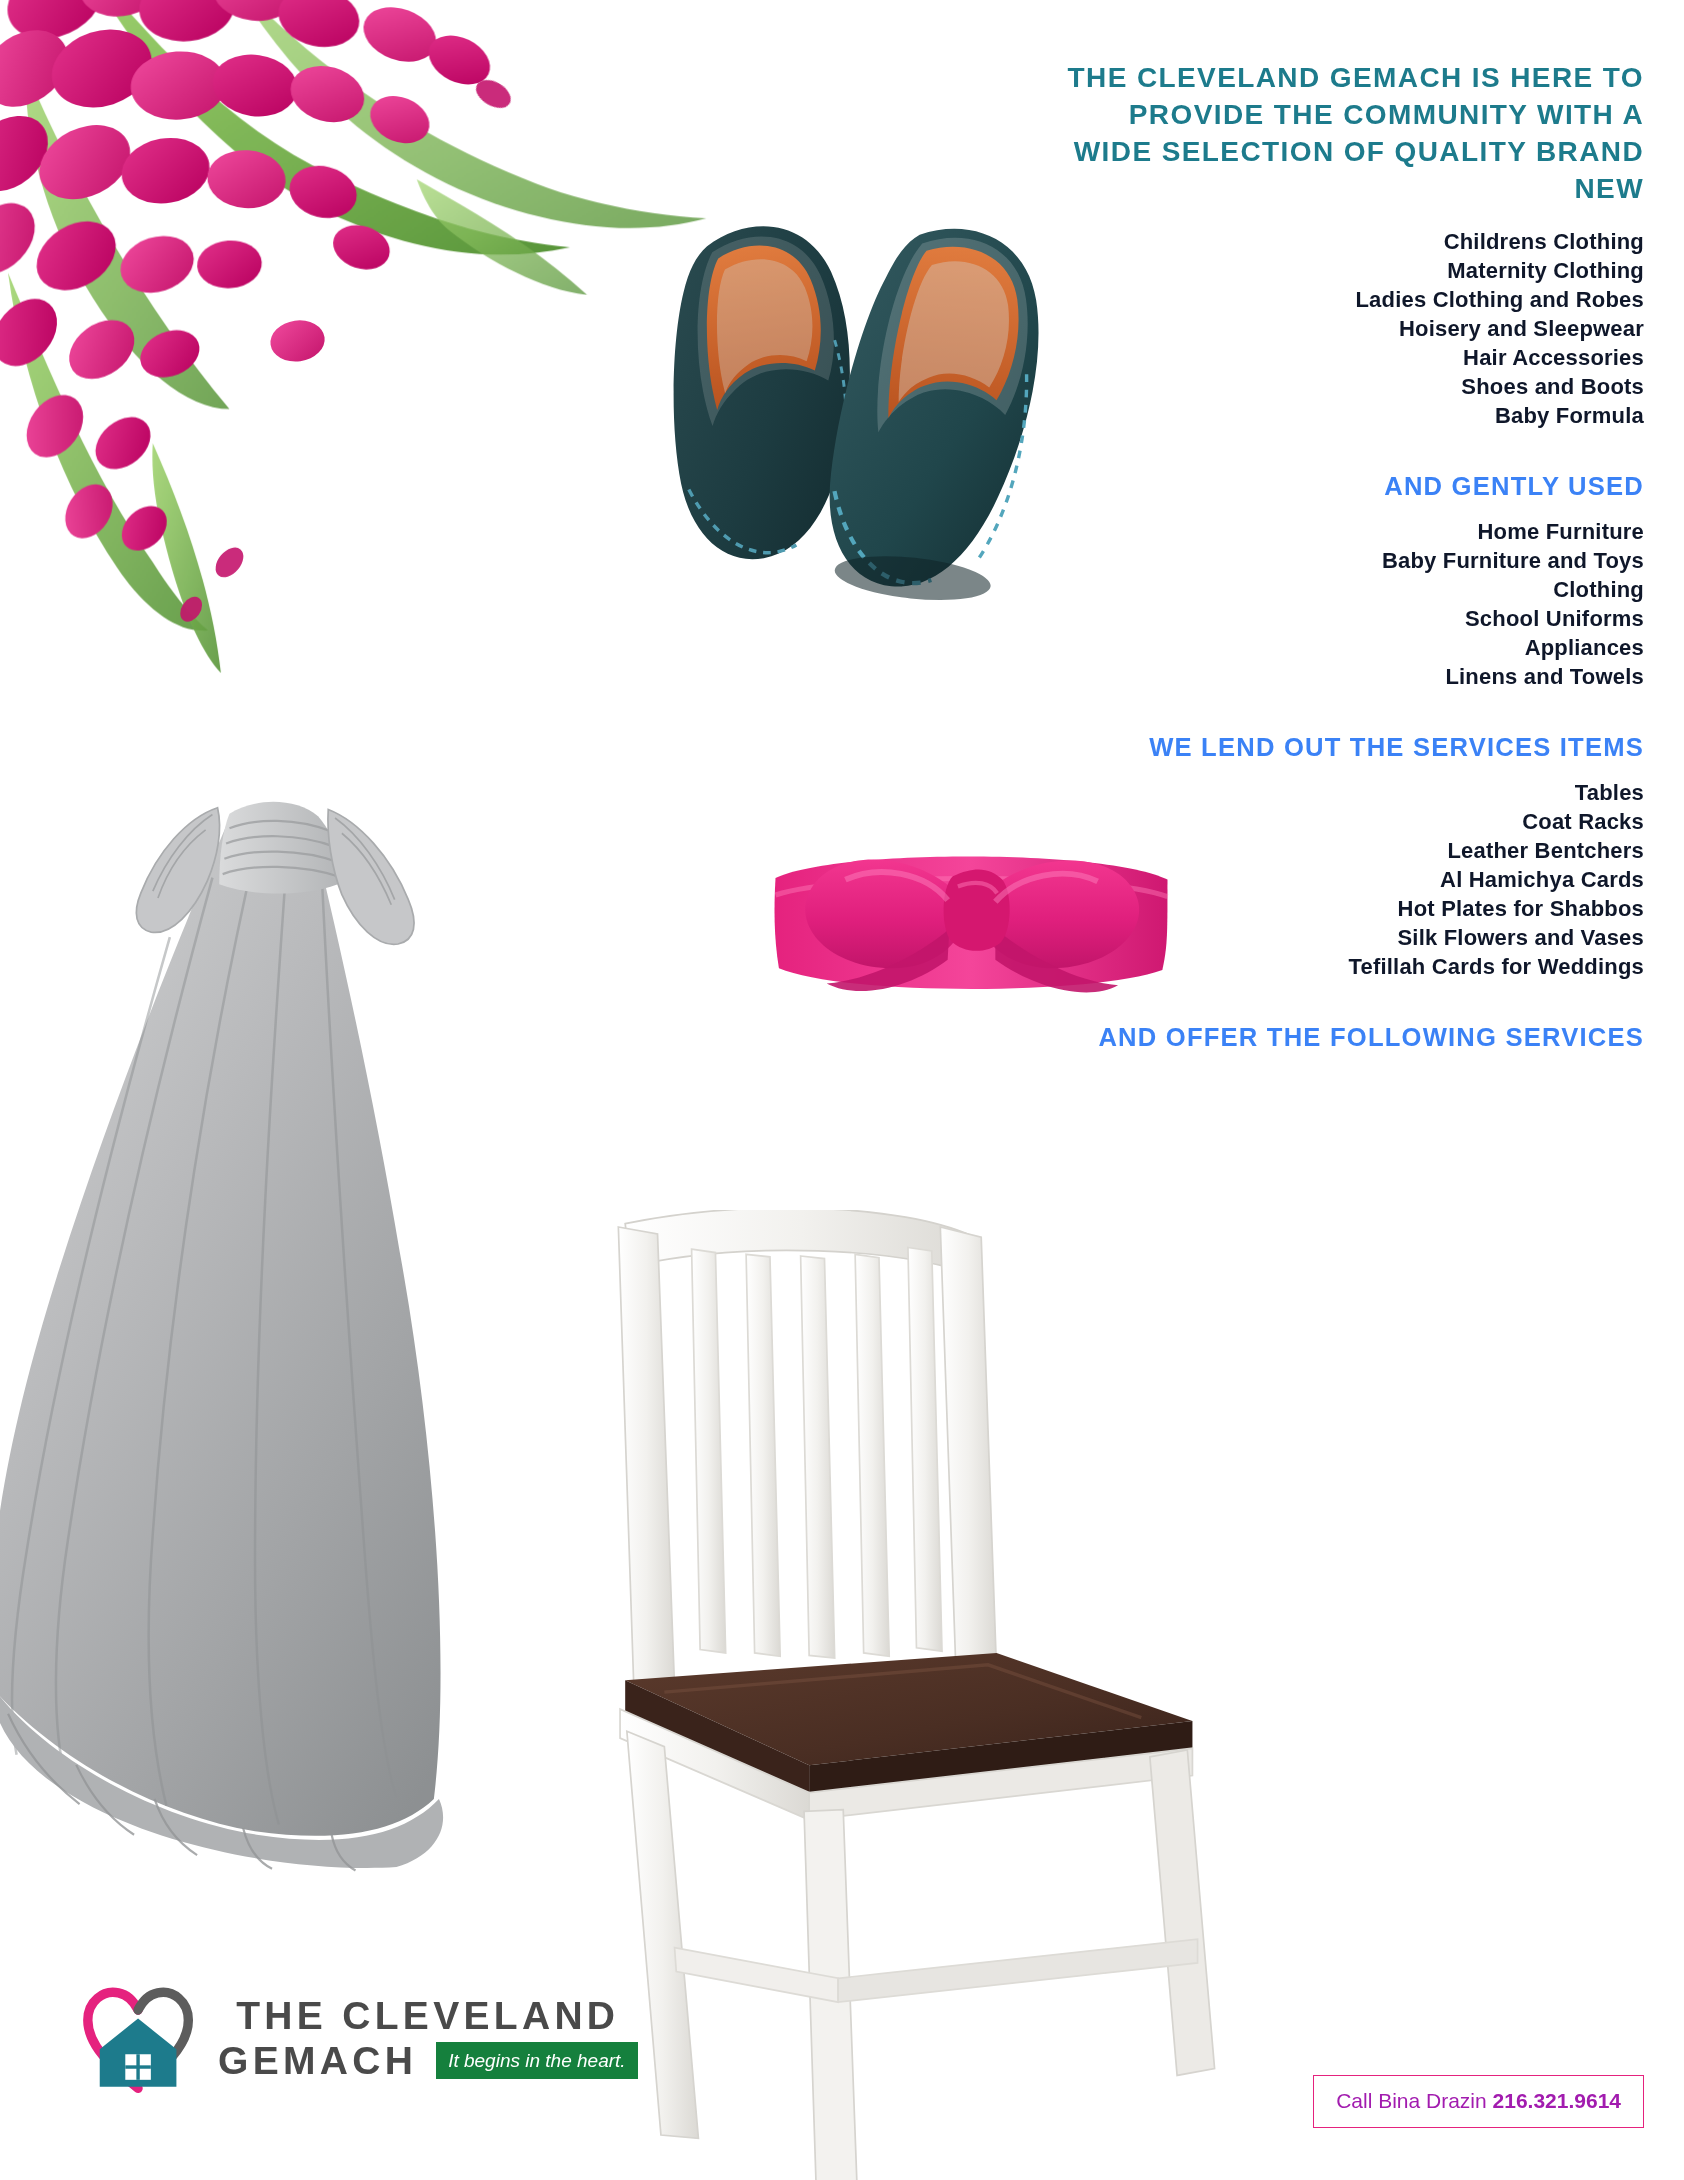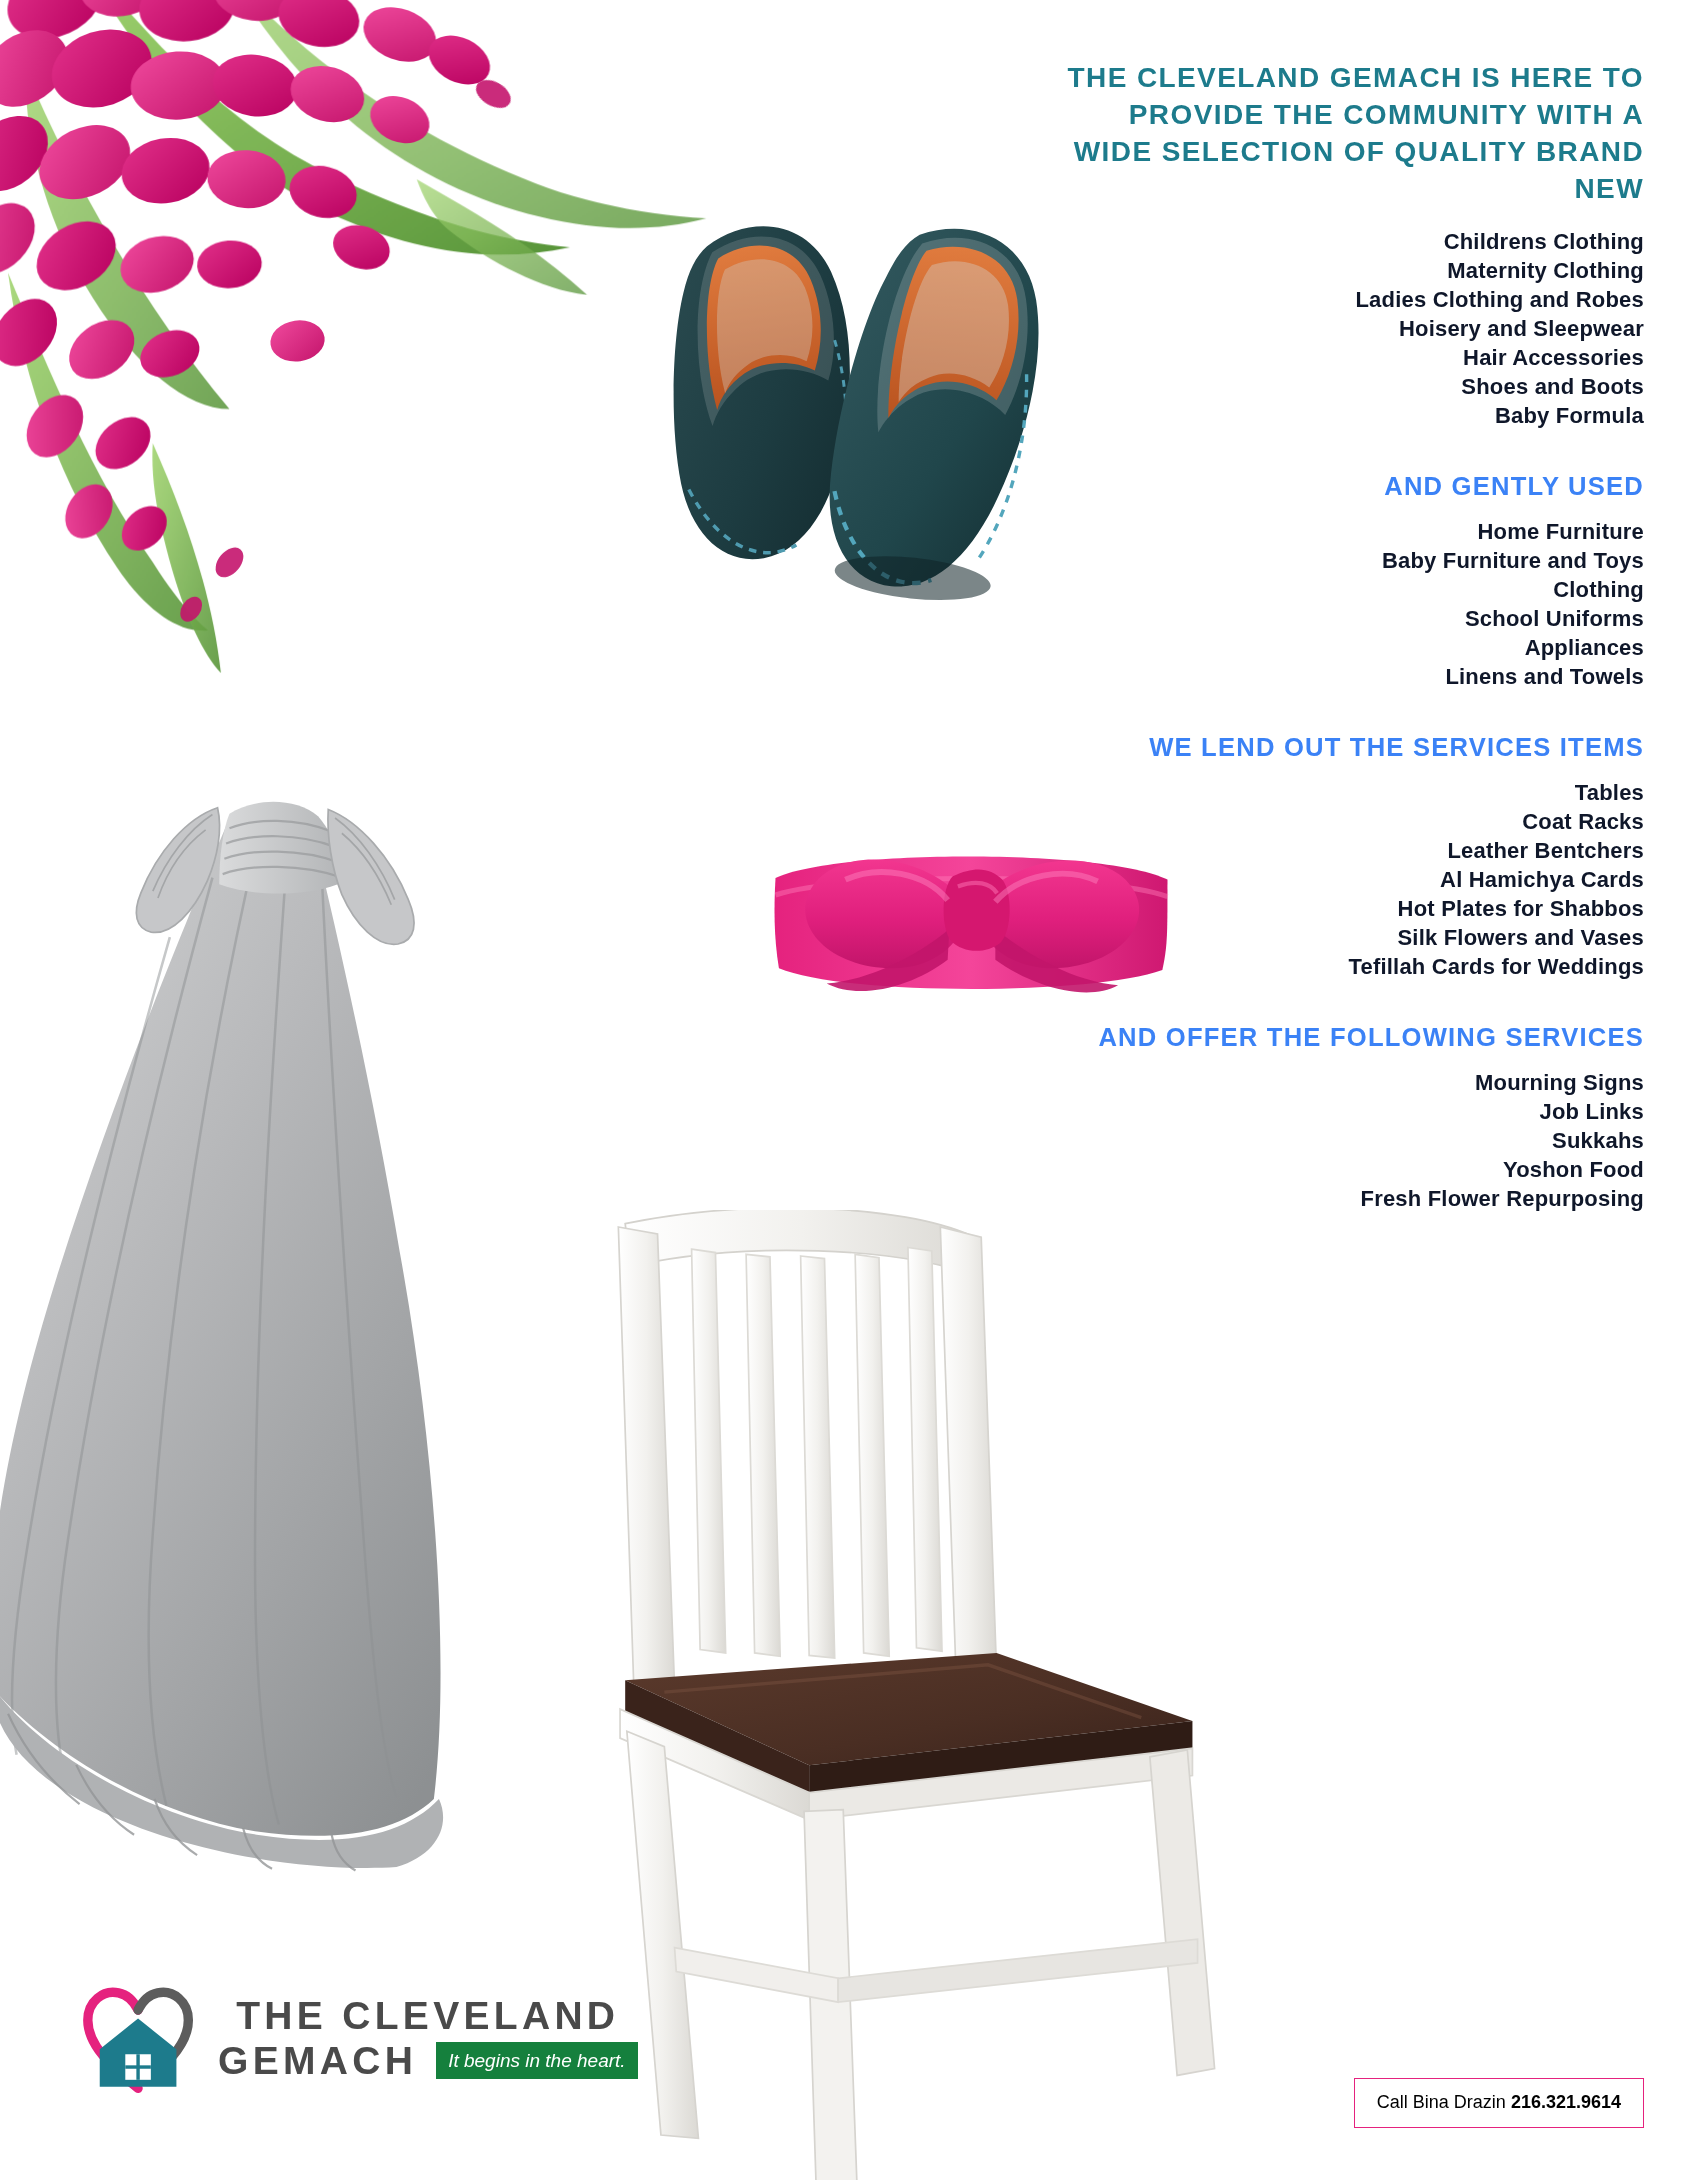--- a/index.html
+++ b/index.html
@@ -139,22 +139,22 @@
     font-weight: normal;
   }
 
   
   .contact-box {
     position: absolute;
     right: 41px;
     bottom: 53px;
     border: 1.7px solid #e5227e;
     padding: 13.6px 22px;
-    font-size: 18px;
-    color: #000000;
+    font-size: 21px;
+    color: #a21caf;
     background: rgba(255,255,255,0.88);
     z-index: 6;
     white-space: nowrap;
   }
   .contact-box .phone { font-weight: bold; }
 </style>
 </head>
 <body>
 
 <div class="flowers">
@@ -453,27 +453,20 @@
     <li>Tables</li>
     <li>Coat Racks</li>
     <li>Leather Bentchers</li>
     <li>Al Hamichya Cards</li>
     <li>Hot Plates for Shabbos</li>
     <li>Silk Flowers and Vases</li>
     <li>Tefillah Cards for Weddings</li>
   </ul>
 
   <div class="section-head">AND OFFER THE FOLLOWING SERVICES</div>
-  <ul class="list">
-    <li>Mourning Signs</li>
-    <li>Job Links</li>
-    <li>Sukkahs</li>
-    <li>Yoshon Food</li>
-    <li>Fresh Flower Repurposing</li>
-  </ul>
 </div>
 
 <div class="logo-block">
   <div class="logo-mark">
     <svg width="115" height="115" viewBox="0 0 135 135" xmlns="http://www.w3.org/2000/svg">
 
       <path d="M67 126 C 34 100, 8 74, 8 46 C 8 24, 26 10, 44 14 C 54 16, 62 24, 67 34" fill="none" stroke="#e5227e" stroke-width="11" stroke-linecap="round"></path>
 
       <path d="M67 34 C 72 24, 80 16, 90 14 C 108 10, 126 24, 126 46 C 126 66, 112 86, 92 104" fill="none" stroke="#5d5d5d" stroke-width="11" stroke-linecap="round"></path>
 

